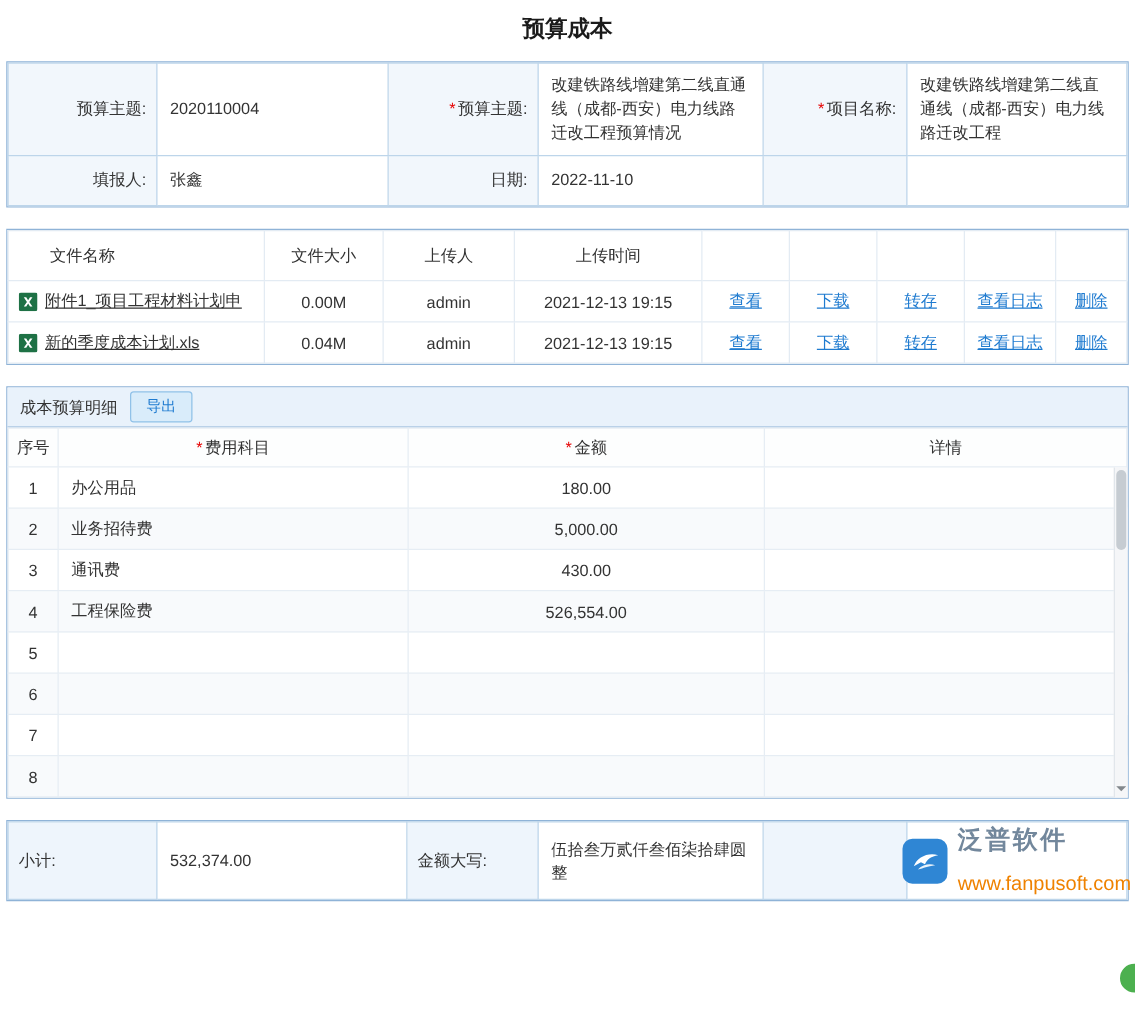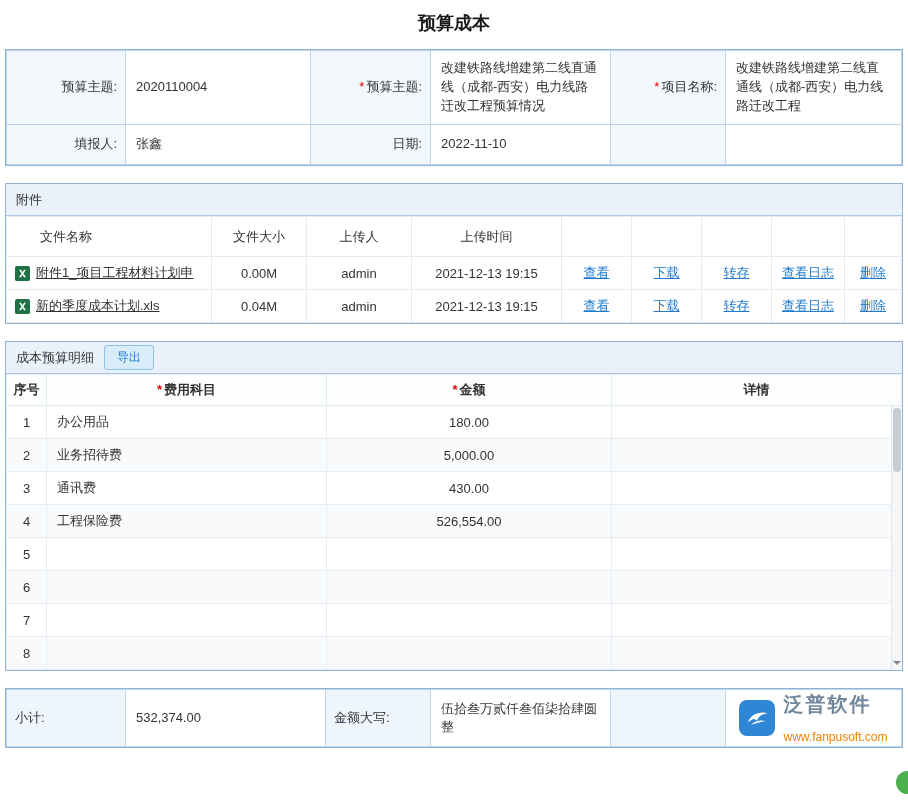--- a/index.html
+++ b/index.html
@@ -60,21 +60,21 @@
     border: 1px solid #90c1e8;
     color: #1f7bd0;
     font-size: 12px;
     font-family: inherit;
     padding: 3px 12px;
     border-radius: 3px;
     cursor: pointer;
   }
   .detail-body { position: relative; }
   .det-table th, .det-table td { border: 1px solid #e6edf4; vertical-align: middle; }
-  .det-table th { height: 31px; font-weight: bold; text-align: center; background: #fdfefe; }
+  .det-table th { height: 31px; font-weight: normal; text-align: center; background: #fdfefe; }
   .det-table td { height: 33px; }
   .det-table .c-seq { text-align: center; }
   .det-table .c-sub { text-align: left; padding-left: 10px; }
   .det-table .c-amt { text-align: center; }
   .det-table .c-inf { text-align: left; padding-left: 10px; }
   .d-row.alt td { background: #f8fafc; }
   .vscroll {
     position: absolute; top: 32px; right: 0; bottom: 0; width: 11px;
     background: #f5f6f8; border-left: 1px solid #e1e6eb;
   }
@@ -93,21 +93,21 @@
   .sum-table .s-brandcell { background: #fff; }
 
   
   .brand { display: flex; align-items: center; justify-content: center; gap: 8px; }
   .brand-icon {
     width: 36px; height: 36px; background: #2f86d4; border-radius: 8px;
     display: flex; align-items: center; justify-content: center; flex: 0 0 auto;
   }
   .brand-text { display: flex; flex-direction: column; }
   .brand-name { font-size: 20px; font-weight: bold; color: #72879c; letter-spacing: 2px; }
-  .brand-url { font-size: 12px; color: #ef8200; text-align: right; margin-top: 11px; }
+  .brand-url { font-size: 16px; color: #ef8200; text-align: right; margin-top: 11px; }
 
   .float-widget {
     position: absolute; right: -13px; bottom: 14px;
     width: 27px; height: 27px; border-radius: 50%;
     background: #4cb04f; border: 2px solid #fff; cursor: pointer;
   }
 </style>
 </head>
 <body>
 
@@ -150,23 +150,20 @@
         </td>
         <td class="val">2022-11-10</td>
         <td class="lbl"></td>
         <td class="val"></td>
       </tr>
     </tbody>
       </table>
   </section>
 
   <section class="panel">
-    <div class="panel-header">
-      <span>附件</span>
-    </div>
     <table class="att-table">
       <colgroup>
         <col style="width:205px">
           <col style="width:95px">
           <col style="width:105px">
           <col style="width:150px">
         <col style="width:70px">
           <col style="width:70px">
           <col style="width:70px">
           <col style="width:73px">

